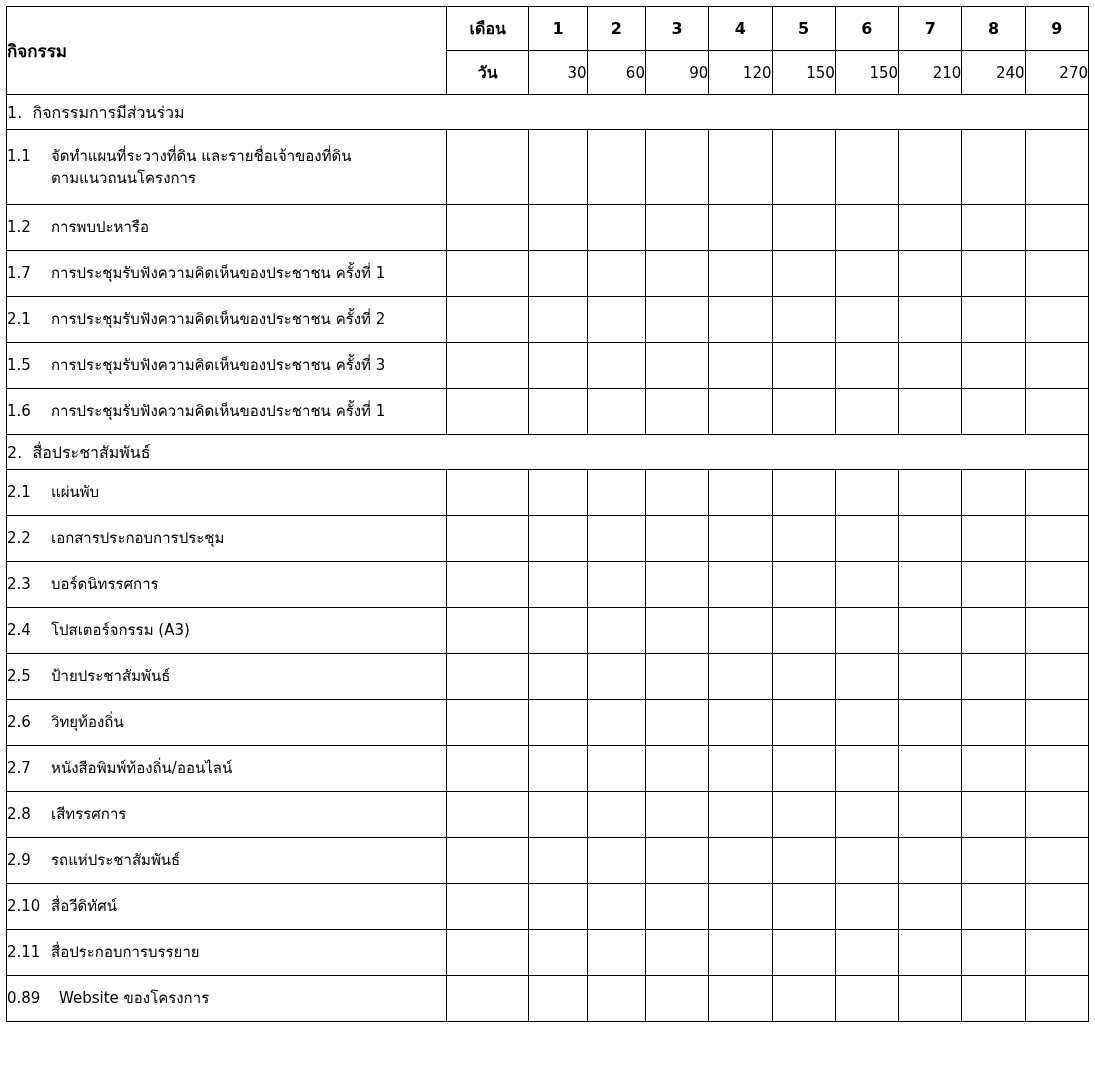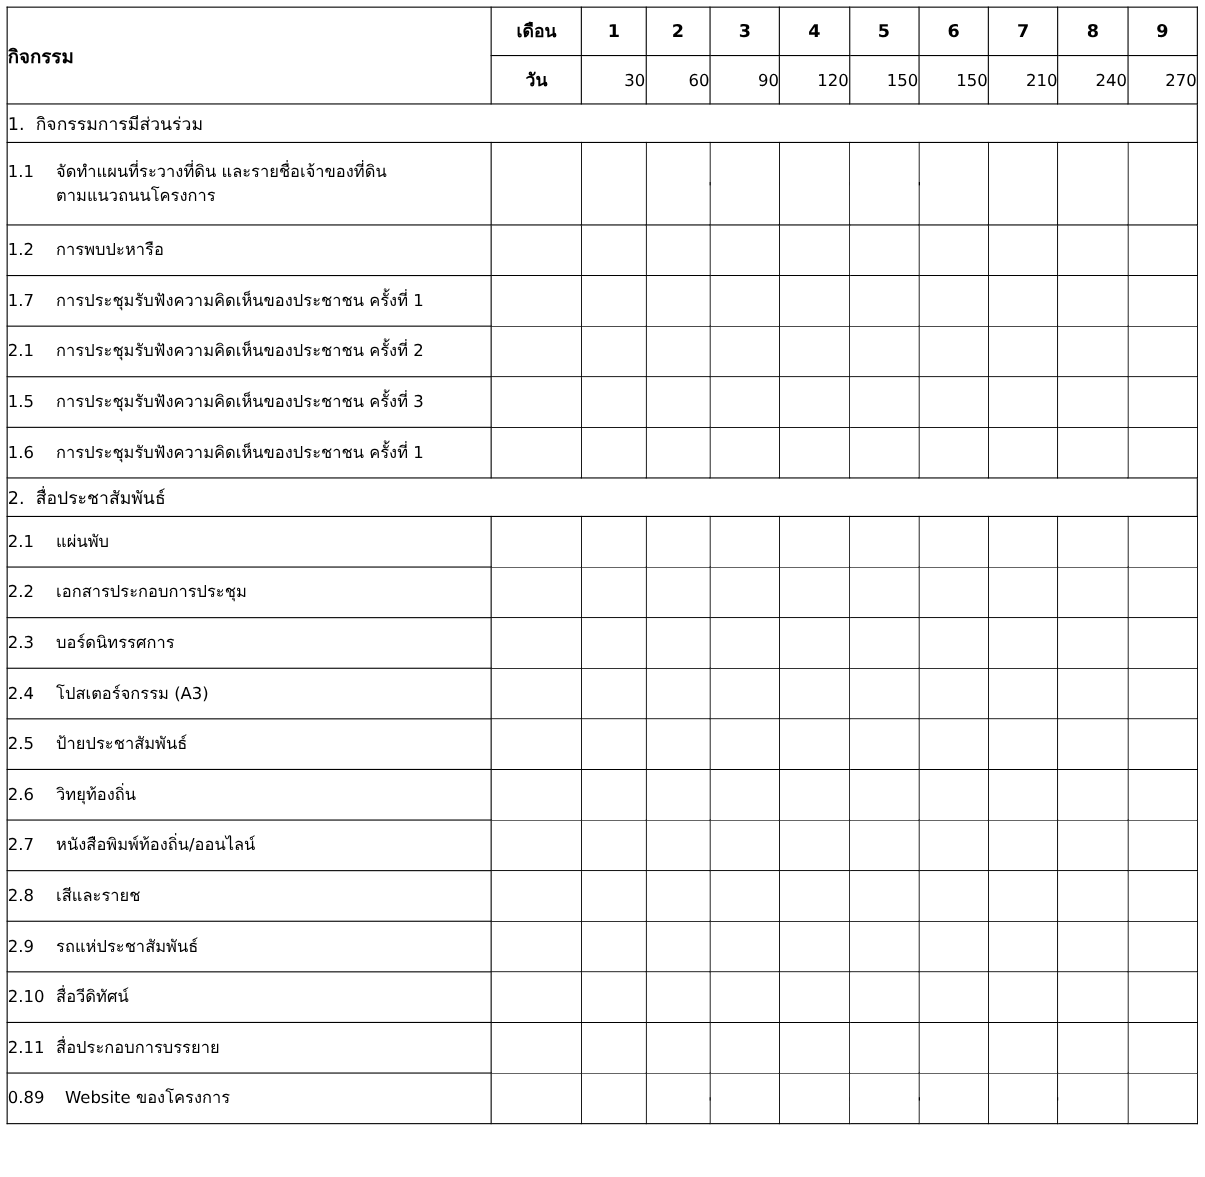--- a/index.html
+++ b/index.html
@@ -423,21 +423,21 @@
           <td class="tl"></td>
           <td class="tl"></td>
           <td class="tl"></td>
           <td class="tl"></td>
           <td class="tl"></td>
           <td class="tl"></td>
           <td class="tl"></td>
           <td class="tl"></td>
         </tr>
         <tr>
-          <td class="act-cell act-indent"><span class="num">2.8</span><span class="lbl">เสีและรายช</span></td>
+          <td class="act-cell act-indent"><span class="num">2.8</span><span class="lbl">เสีทรรศการ</span></td>
           <td class="tl" style="position: relative;">
             <div class="marker-layer" style="width: 639px;">
               <div class="star" style="left: 229.5px; top: 50%;">✪</div>
               <div class="star" style="left: 418.5px; top: 50%;">✪</div>
               <div class="star" style="left: 481.5px; top: 50%;">✪</div>
             </div>
           </td>
           <td class="tl"></td>
           <td class="tl"></td>
           <td class="tl"></td>

